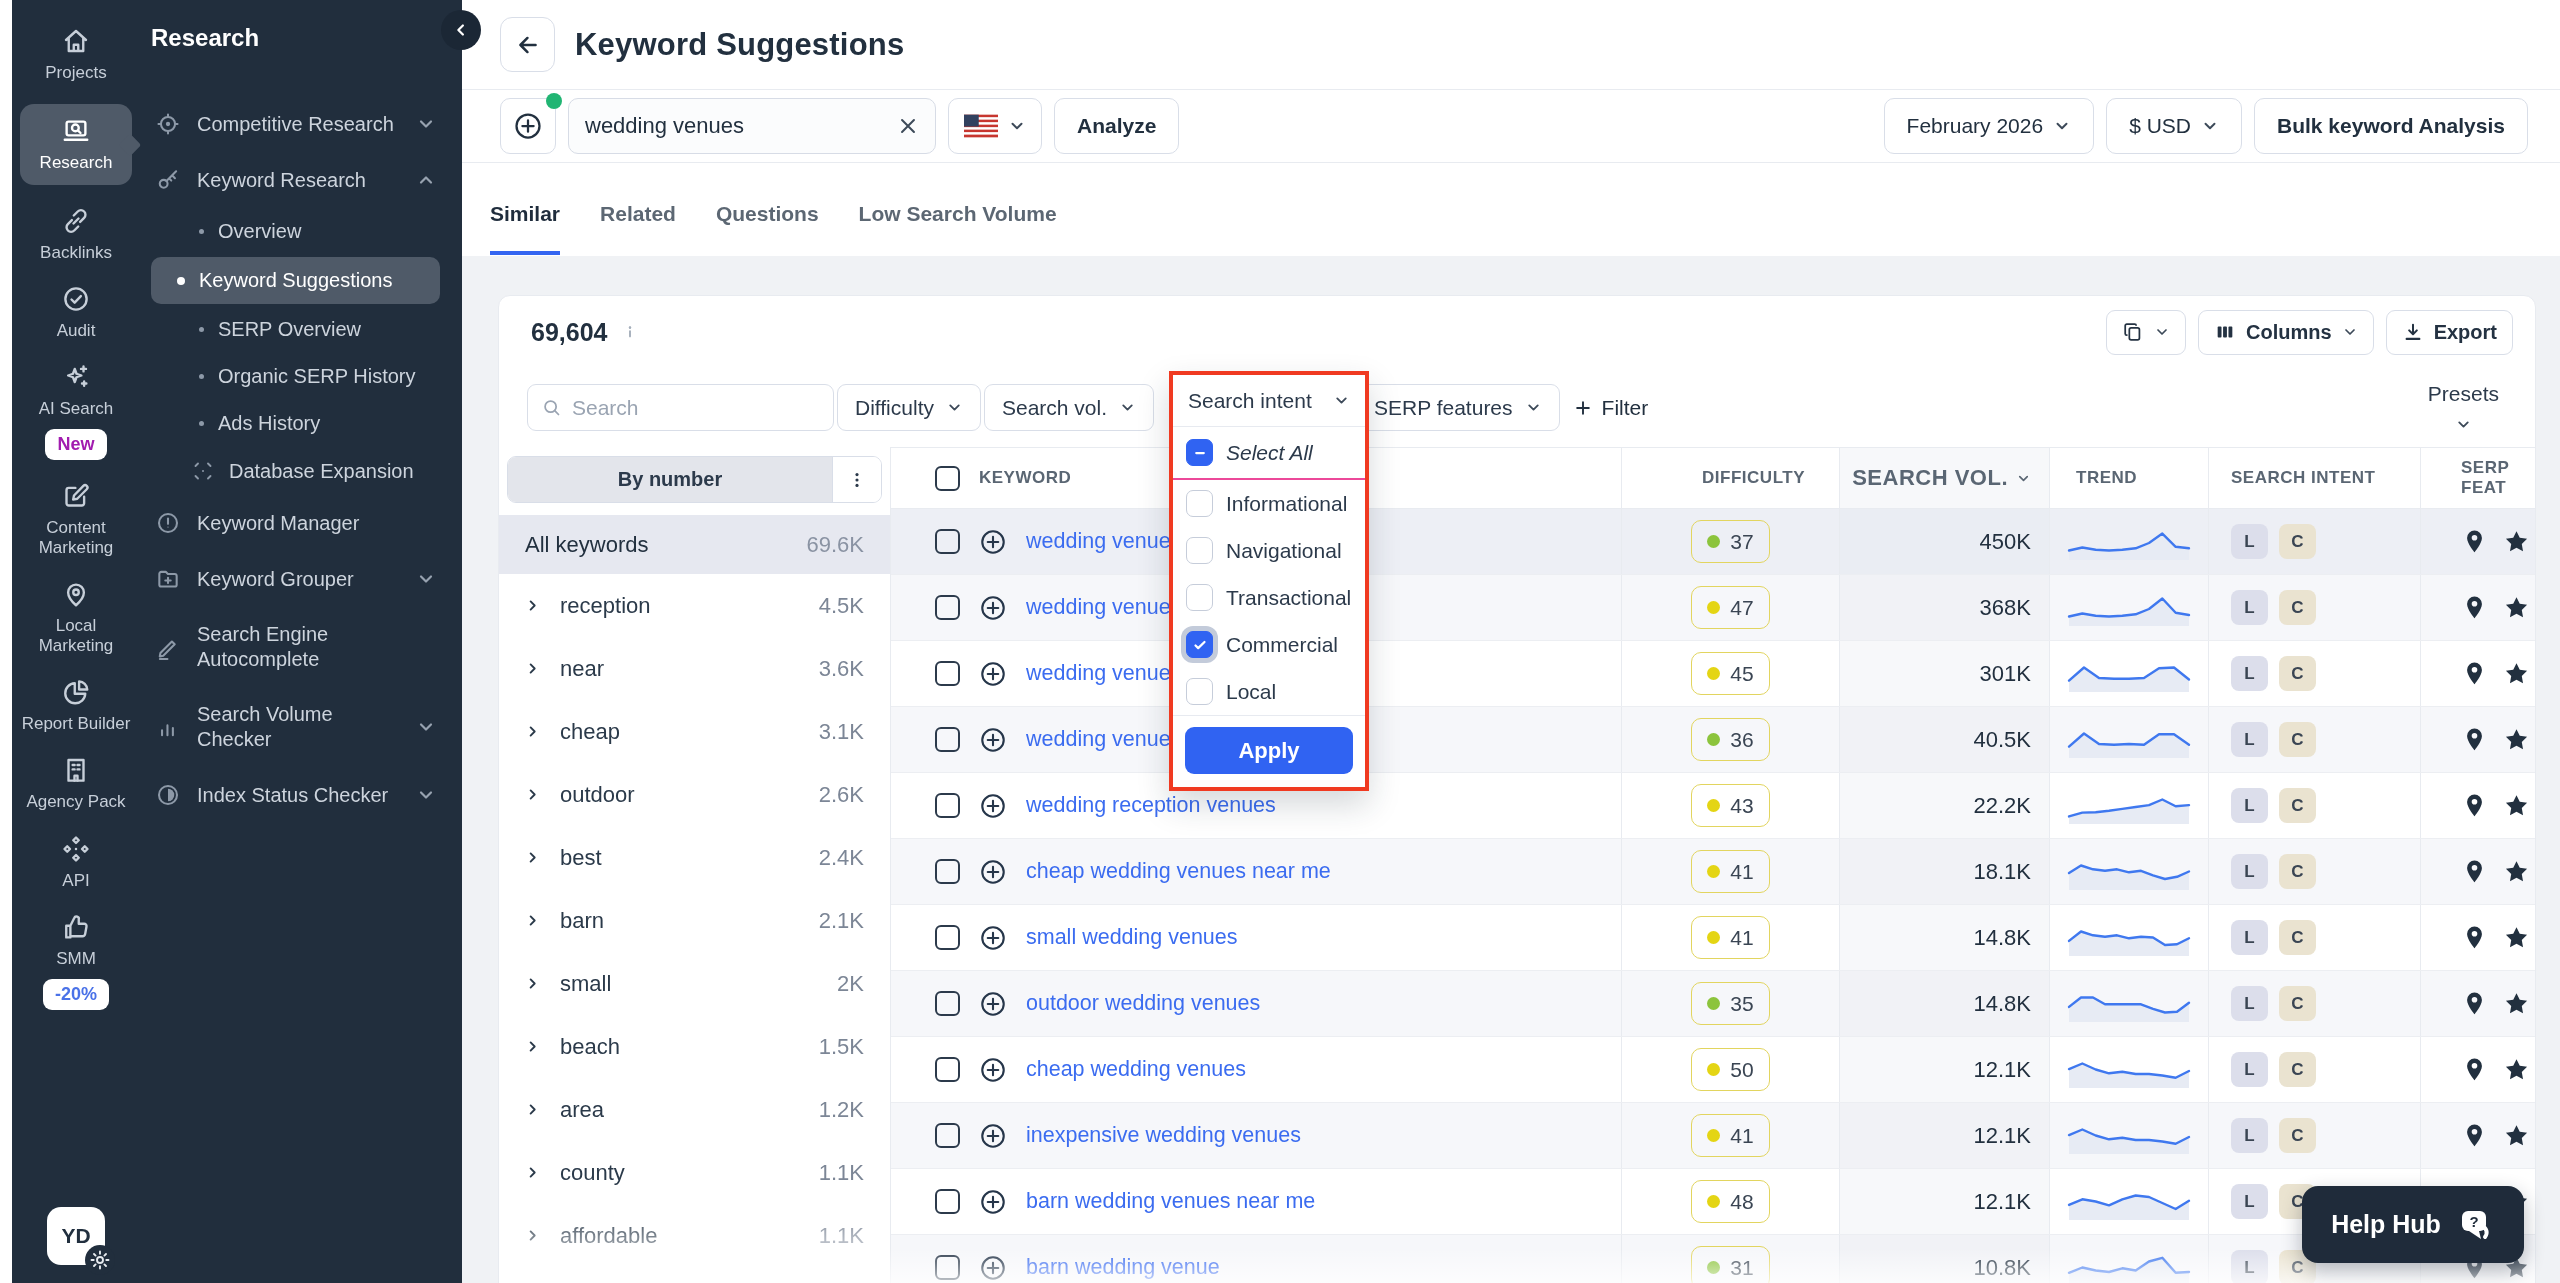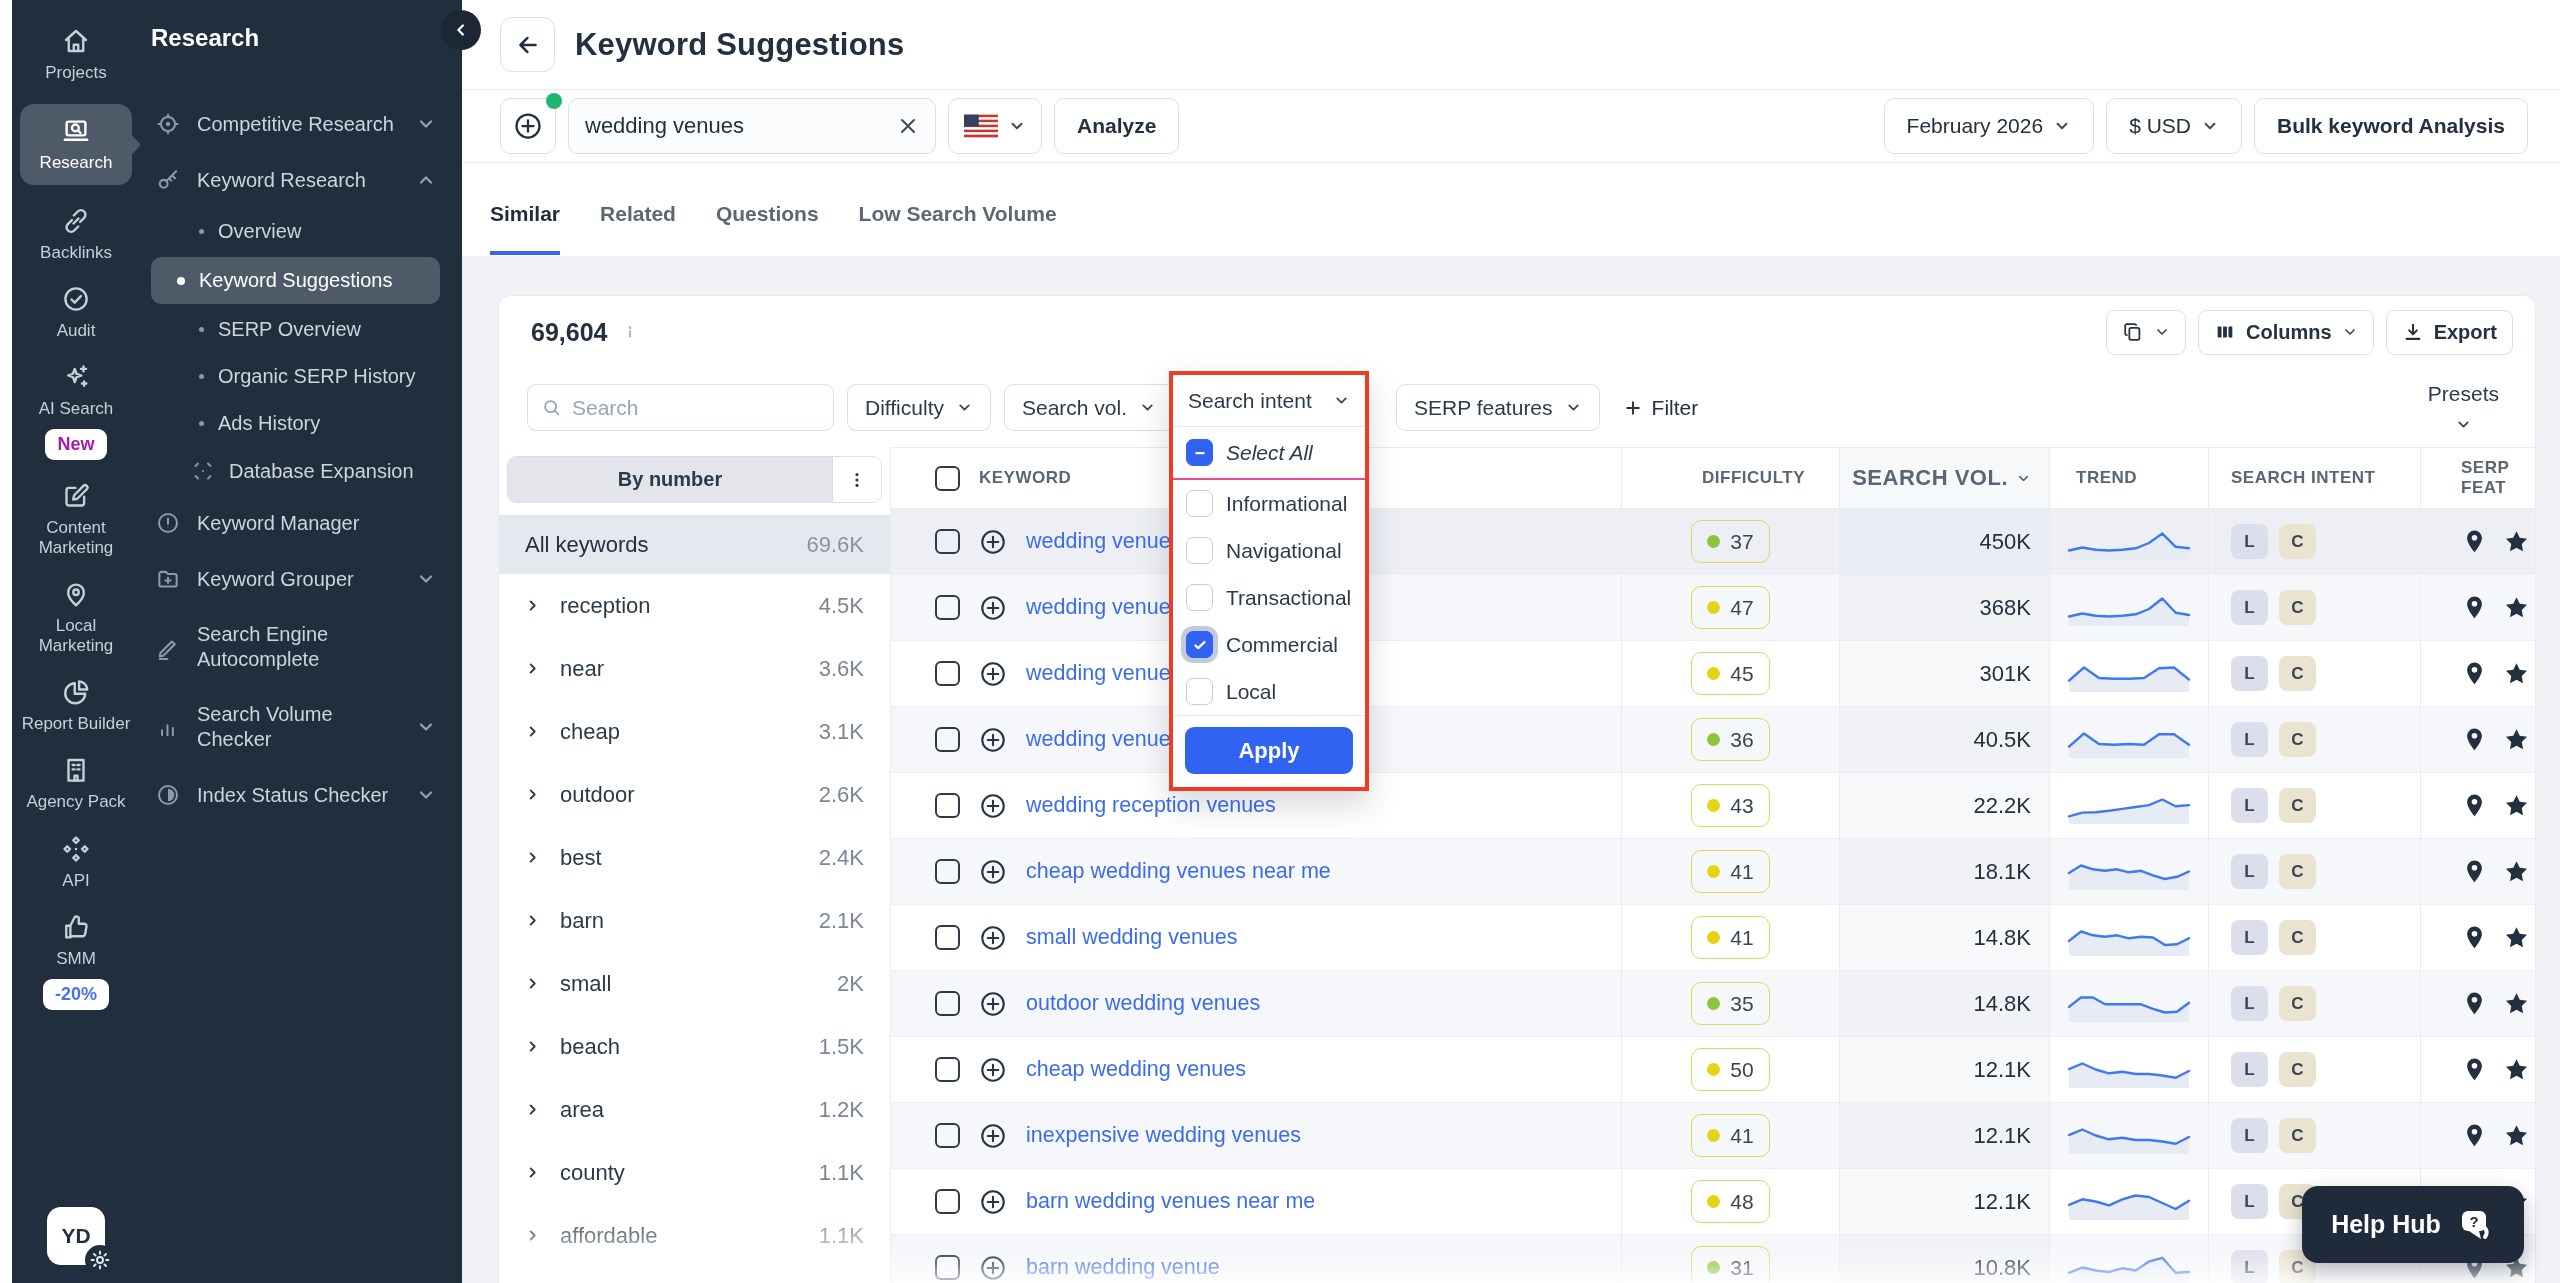--- a/index.html
+++ b/index.html
@@ -61,21 +61,21 @@
   .card { position:absolute; left:36px; right:24px; top:39px; bottom:-12px; background:#fff; border:1px solid #e8ebf0; border-radius:12px; overflow:hidden; }
 
   .card-top { height:72px; display:flex; align-items:center; padding:0 22px 0 32px; }
   .count { font-size:25px; font-weight:700; }
   .info-ic { width:22px; height:22px; color:#97a2b0; margin-left:12px; }
   .top-right { margin-left:auto; display:flex; gap:12px; }
   .btn-sm { height:45px; border:1.5px solid #d9dee8; border-radius:9px; background:#fff; display:flex; align-items:center; gap:10px; padding:0 15px; font-size:20px; font-weight:600; color:#243242; cursor:pointer; }
   .btn-sm .icon { width:22px; height:22px; }
   .btn-sm .chev { width:16px; height:16px; color:#3d4a59; }
 
-  .filter-row { height:79px; display:flex; align-items:center; gap:13px; padding:0 24px 0 28px; }
+  .filter-row { height:79px; display:flex; align-items:center; gap:3px; padding:0 24px 0 28px; }
   .fsearch { width:307px; height:47px; border:1.5px solid #d9dee8; border-radius:9px; display:flex; align-items:center; gap:10px; padding:0 13px; background:#fff; }
   .fsearch .icon { width:21px; height:21px; color:#9aa4b2; }
   .fsearch .ph { font-size:21px; color:#9aa4b2; }
   .drop-btn { height:47px; border:1.5px solid #d9dee8; border-radius:9px; background:#fff; display:flex; align-items:center; gap:12px; padding:0 17px; font-size:21px; color:#2c3a4b; cursor:pointer; }
   .drop-btn .chev { width:17px; height:17px; color:#3d4a59; }
   .intent-gap { width:196px; }
   .add-filter { display:flex; align-items:center; gap:9px; font-size:21px; color:#22303f; margin-left:10px; cursor:pointer; }
   .add-filter .icon { width:20px; height:20px; }
   .presets { margin-left:auto; display:flex; align-items:center; gap:10px; font-size:21px; color:#2c3a4b; cursor:pointer; padding-right:12px;flex-direction:column; }
   .presets .chev { width:17px; height:17px; color:#3d4a59; }

